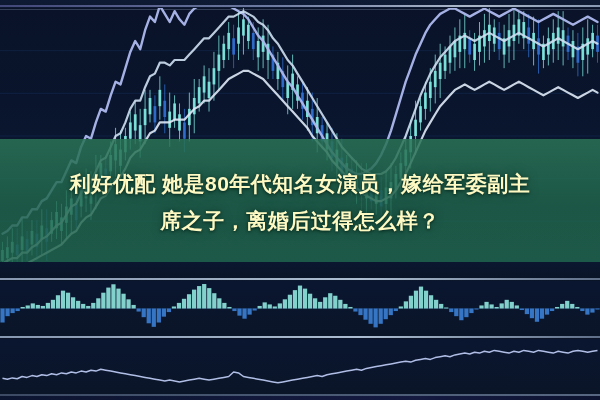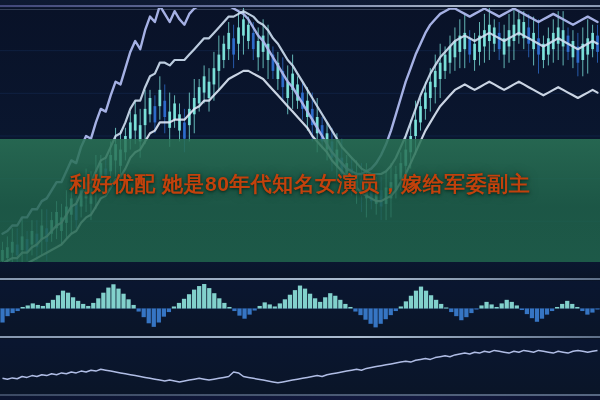--- a/index.html
+++ b/index.html
@@ -34,21 +34,21 @@
     position:absolute;left:0;width:600px;
     background:rgba(34,104,78,.80);
     mix-blend-mode:normal;
   }
   .green-band .sheen{
     position:absolute;inset:0;
     background:linear-gradient(180deg,rgba(60,140,105,.28),rgba(20,80,60,.10) 55%,rgba(30,95,72,.26));
   }
   .headline{
     position:absolute;left:0;width:600px;text-align:center;
-    color:#c2410c;font-weight:bold;font-size:21px;line-height:37px;
+    color:#fef9c3;font-weight:bold;font-size:21px;line-height:37px;
     letter-spacing:.5px;
     text-shadow:0 1px 3px rgba(0,30,20,.85),0 0 10px rgba(0,40,28,.5);
     white-space:nowrap;
   }
   .hl-line{display:block;}
 </style>
 </head>
 <body>
 
 <div id="stage">
@@ -315,20 +315,21 @@
 
   <div class="top-hl" style="top:5px;"></div>
   <div class="top-hl2" style="top:9px;"></div>
 
   <div class="green-band" style="top:139px;height:123px;">
     <div class="sheen"></div>
   </div>
 
   <div class="headline" style="top:165px;">
     <span class="hl-line">利好优配 她是80年代知名女演员，嫁给军委副主</span>
+    <span class="hl-line">席之子，离婚后过得怎么样？</span>
   </div>
 
   <div class="panel" style="top:262px;height:18px;background:linear-gradient(180deg,#0b1730,#0a1426);"></div>
   <div class="sep" style="top:278px;"></div>
 
   <div class="panel" style="top:281px;height:55px;background:linear-gradient(180deg,#0a1630,#0a1528);">
     <svg id="svg-macd" width="600" height="55" viewBox="0 0 600 55" preserveAspectRatio="none">
         <line x1="0" y1="27.5" x2="600" y2="27.5" stroke="#16305c" stroke-width="1" opacity="0.6"></line>
         <rect x="0.403361344537815" y="27.5" width="4.235294117647059" height="14.025" fill="#3b7fd4" opacity="0.9"></rect>
         <rect x="5.445378151260504" y="27.5" width="4.235294117647059" height="7.6499999999999995" fill="#3b7fd4" opacity="0.9"></rect>

